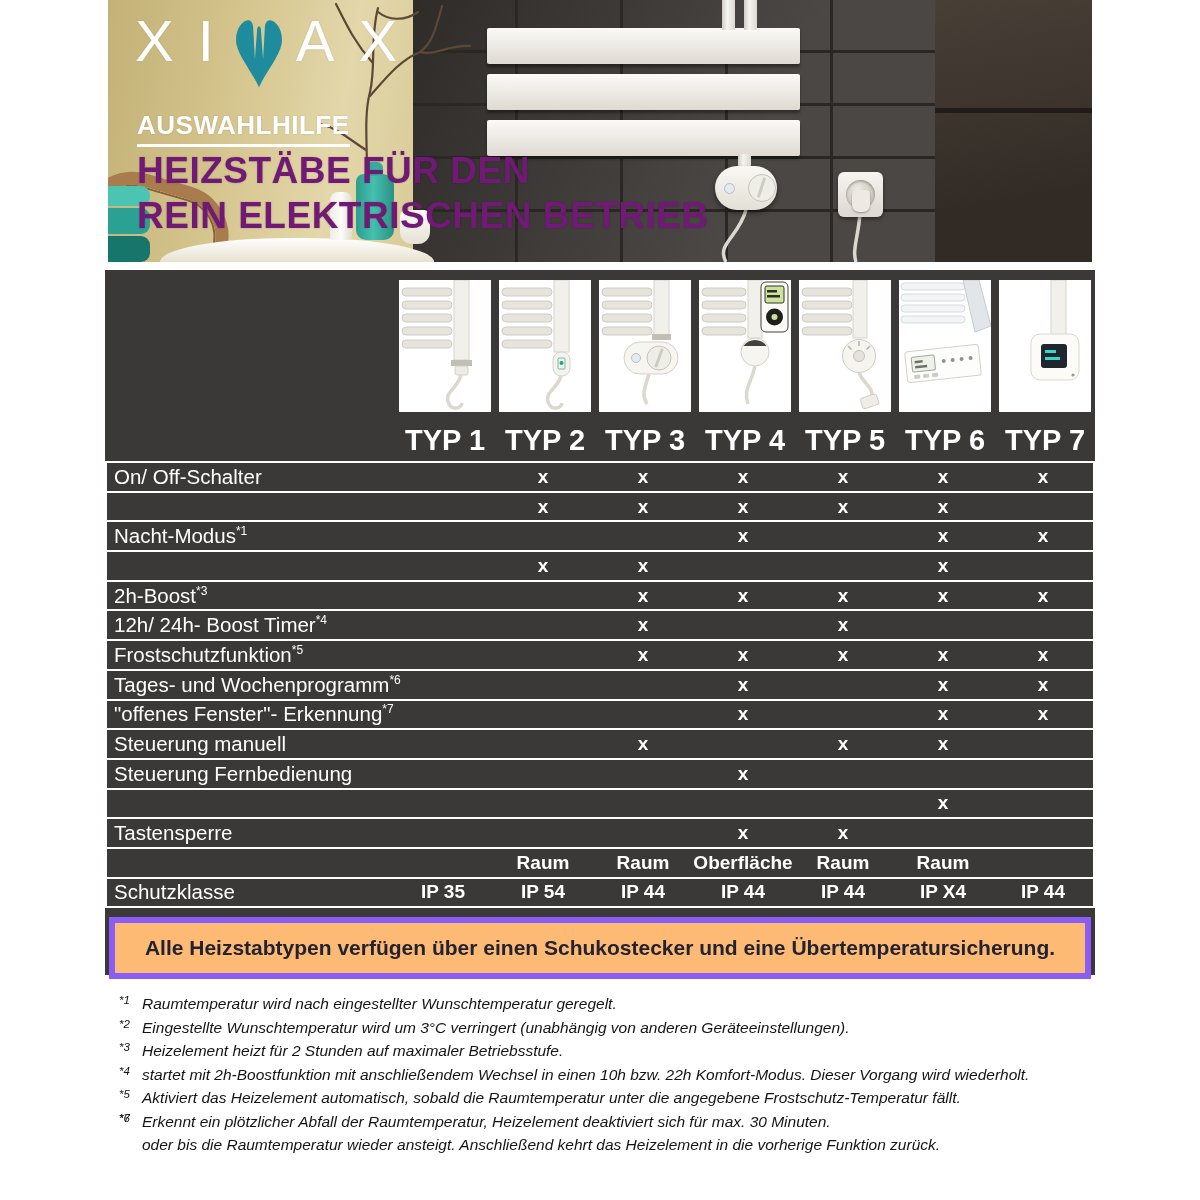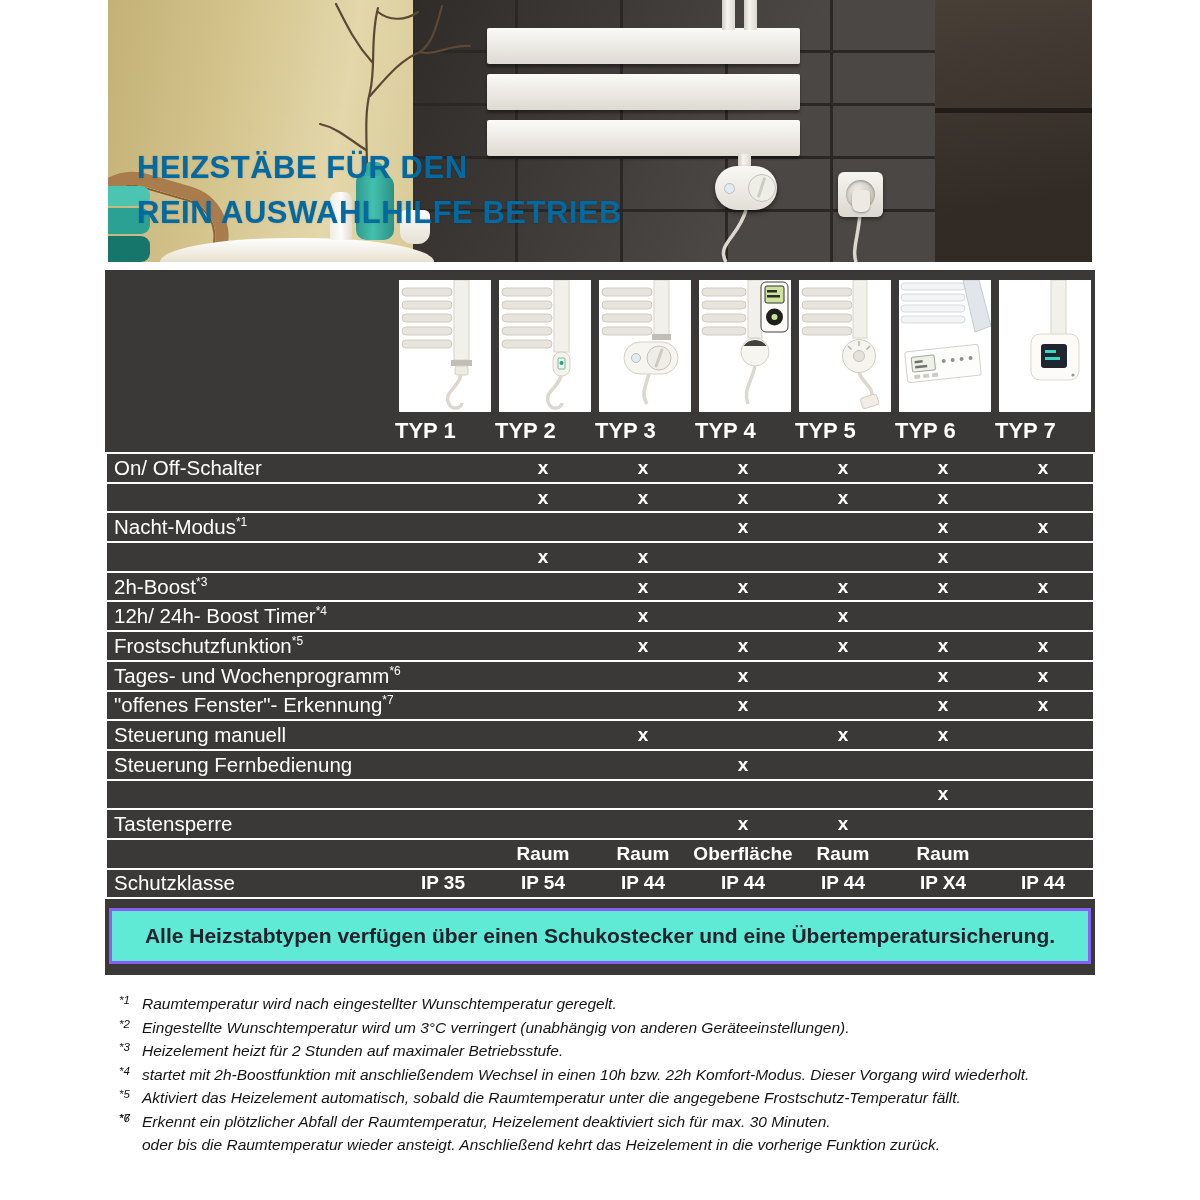--- a/index.html
+++ b/index.html
@@ -54,36 +54,36 @@
   .towel{position:absolute;left:0;width:100%;border-radius:0 9px 9px 0;}
   .chair{position:absolute;left:-30px;bottom:-30px;width:124px;height:88px;border:13px solid #a87c4d;
     border-radius:52px;transform:rotate(16deg);box-shadow:inset 0 0 0 2px #8a6038;}
   .deco-svg{position:absolute;left:0;top:0;width:984px;height:262px;pointer-events:none;}
 
   .logo{position:absolute;left:27px;top:12px;display:flex;align-items:flex-start;color:#fff;
     font-size:58px;line-height:1;letter-spacing:24px;font-weight:400;text-shadow:0 0 2px rgba(0,0,0,.12);}
   .logo .m-icon{margin:2px 8px 0 -8px;}
   .eyebrow{position:absolute;left:29px;top:110px;color:#fff;font-size:26px;font-weight:700;
     letter-spacing:.5px;border-bottom:3px solid #fff;padding-bottom:3px;text-shadow:0 0 2px rgba(0,0,0,.15);}
-  .hero-title{position:absolute;left:29px;color:#0369a1;font-size:31px;font-weight:700;letter-spacing:.5px;
+  .hero-title{position:absolute;left:29px;color:#701a75;font-size:37px;font-weight:700;letter-spacing:.5px;
     text-shadow:0 0 2px rgba(0,0,0,.2);}
   .hero-title.l1{top:150px;}
   .hero-title.l2{top:195px;}
 
   
   .table-section{position:absolute;left:105px;top:270px;width:990px;height:705px;background:#3b3838;}
   .products{display:grid;grid-template-columns:290px repeat(7,100px);padding-top:10px;}
   .pcard{width:92px;height:132px;margin:0 auto;background:#fff;overflow:hidden;}
-  .ptitle{text-align:left;color:#fff;font-weight:700;font-size:22px;line-height:30px;margin-top:4px;}
+  .ptitle{text-align:center;color:#fff;font-weight:700;font-size:29px;line-height:30px;margin-top:13px;}
   .features{margin:6px 0 0;background:#fff;padding:2px;display:grid;grid-auto-rows:27.7px;row-gap:2px;}
   .frow{display:grid;grid-template-columns:286px repeat(7,100px);background:#3b3838;align-items:center;}
   .flabel{color:#fff;font-size:20.5px;padding-left:7px;white-space:nowrap;}
   .flabel sup{font-size:12px;letter-spacing:0;}
   .fcell{color:#fff;font-weight:700;font-size:19px;text-align:center;}
-  .banner{margin:9px 4px 0;height:50px;background:#5eead4;border:3px solid #8b5cf6;
+  .banner{margin:9px 4px 0;height:50px;background:#fdba74;border:6px solid #8b5cf6;
     display:flex;align-items:center;justify-content:center;font-weight:700;font-size:21px;color:#232230;}
 
   
   .footnotes{position:absolute;left:119px;top:992px;width:980px;color:#141414;}
   .fn{position:relative;padding-left:23px;font-style:italic;font-size:15.5px;line-height:23.5px;}
   .fn-marker{position:absolute;left:0;top:-3px;font-size:11.5px;font-style:italic;}
 </style>
 </head>
 <body>
 
@@ -132,22 +132,30 @@
     <div class="table-surface"></div>
     <div class="white-vase"></div>
     <div class="teal-vase"></div>
     <div class="white-jug"></div>
     <div class="towels">
       <div class="towel" style="bottom:56px;height:20px;background:#4cc4b2"></div>
       <div class="towel" style="bottom:28px;height:26px;background:#2aa192"></div>
       <div class="towel" style="bottom:0;height:26px;background:#17766c"></div>
     </div>
 
+    <div class="logo">
+      <span>XI</span>
+      <svg class="m-icon" width="58" height="76" viewBox="0 0 64 80">
+        <path fill="#1e8c9c" d="M32 79 C25 63 10 46 7 31 C5 17 12 6 20 5 C23 5 25 8 25.5 12 L27.5 48 L30 14 Q32 9 34 14 L36.5 48 L38.5 12 C39 8 41 5 44 5 C52 6 59 17 57 31 C54 46 39 63 32 79 Z"></path>
+      </svg>
+      <span>AX</span>
+    </div>
+    <div class="eyebrow">AUSWAHLHILFE</div>
     <div class="hero-title l1">HEIZSTÄBE FÜR DEN</div>
-    <div class="hero-title l2">REIN AUSWAHLHILFE BETRIEB</div>
+    <div class="hero-title l2">REIN ELEKTRISCHEN BETRIEB</div>
   </div>
 
   <div class="table-section">
 
     <div class="products">
       <div></div>
 
       <div>
         <div class="pcard">
           <svg viewBox="0 0 92 132" width="92" height="132">

